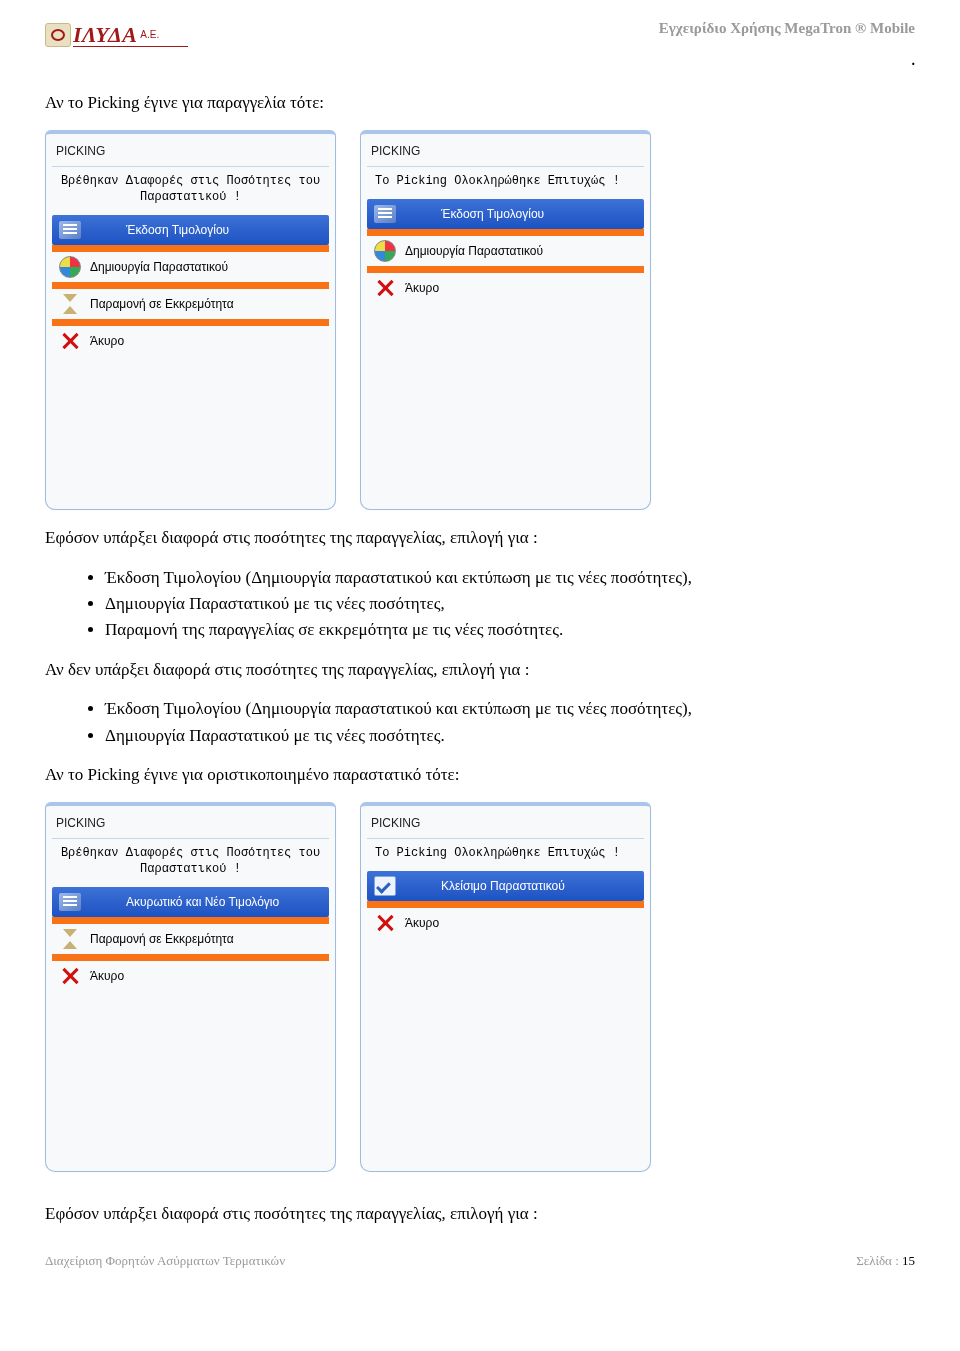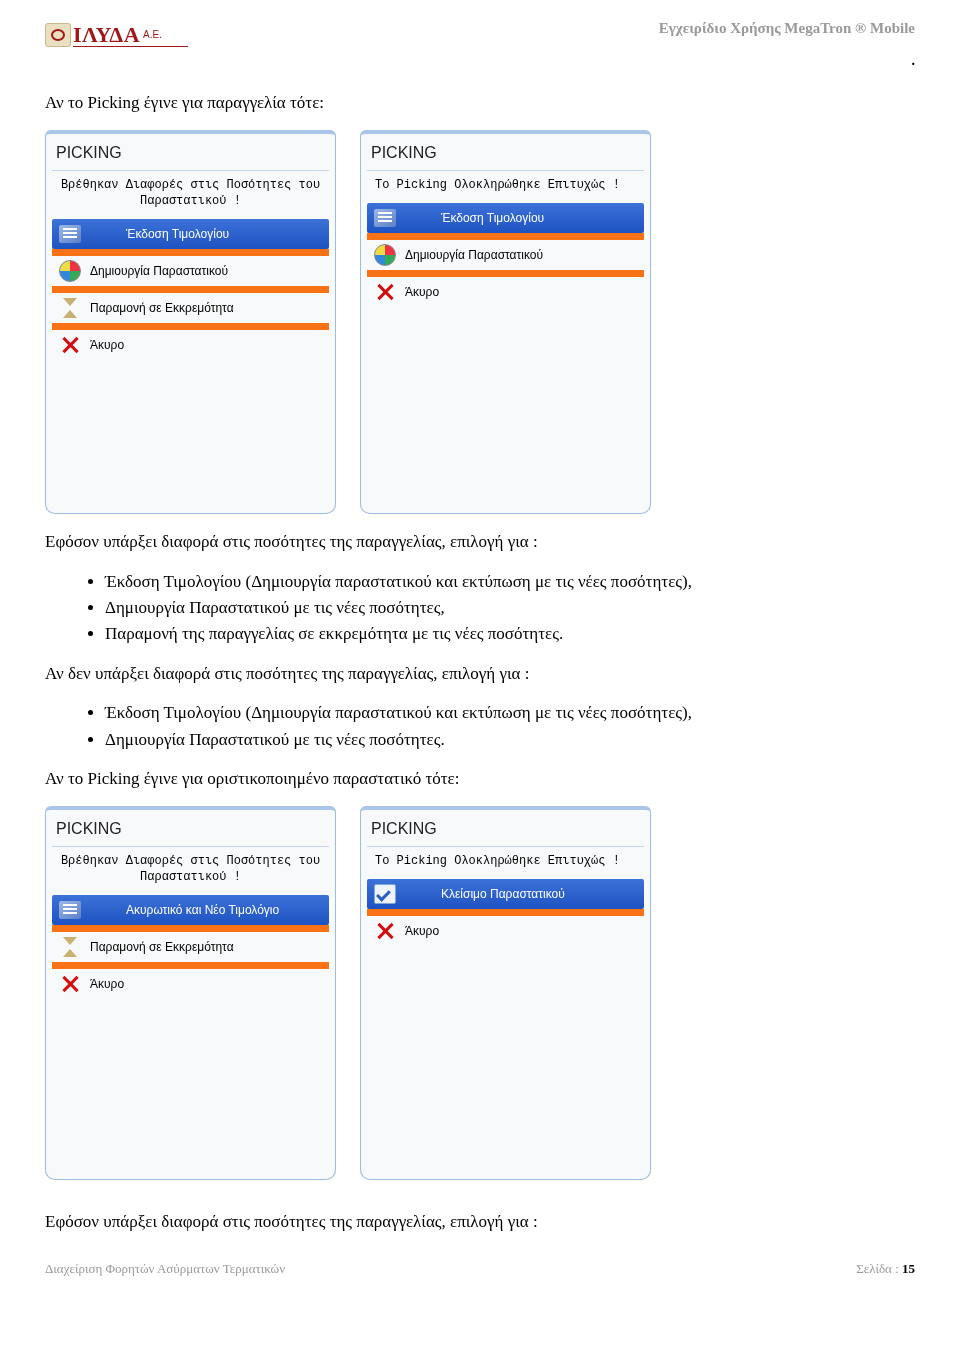--- a/index.html
+++ b/index.html
@@ -36,20 +36,21 @@
   }
   .logo-icon::before {
     content: '';
     position: absolute;
     left: 5px; top: 5px; right: 5px; bottom: 5px;
     border: 2px solid #a01818;
     border-radius: 50%;
   }
   .logo-text {
     font-weight: bold;
+    font-style: italic;
     color: #a01818;
     font-size: 22px;
     font-family: Georgia, serif;
     letter-spacing: 0.5px;
   }
   .logo-ae {
     font-size: 10px;
     color: #a01818;
     font-family: Arial, sans-serif;
     padding-bottom: 1px;
@@ -99,21 +100,21 @@
     background: #f8f9fb;
     border: 1px solid #9fbde3;
     border-top: 4px solid #a9c6ea;
     border-radius: 6px 6px 10px 10px;
     padding: 6px 6px 4px 6px;
     box-sizing: border-box;
     box-shadow: 0 0 1px rgba(0,0,0,0.1);
   }
   .dev-title {
     font-family: Tahoma, Arial, sans-serif;
-    font-size: 16px;
+    font-size: 12px;
     color: #222;
     padding: 4px 2px 8px 4px;
   }
   .dev-sep {
     height: 1px;
     background: #c6d6ec;
     margin-bottom: 4px;
   }
   .dev-msg {
     font-family: Liberation Mono, monospace;
@@ -230,21 +231,21 @@
   .footer {
     display: flex;
     justify-content: space-between;
     font-family: "Times New Roman", serif;
     color: #9a9a9a;
     font-size: 13px;
     margin-top: 26px;
   }
   .footer .pnum {
     color: #000;
-    font-weight: bold;
+    font-weight: normal;
   }
 </style>
 </head>
 <body>
 
 <div class="page">
 
   <div class="header-row">
     <div>
       <div class="logo">

